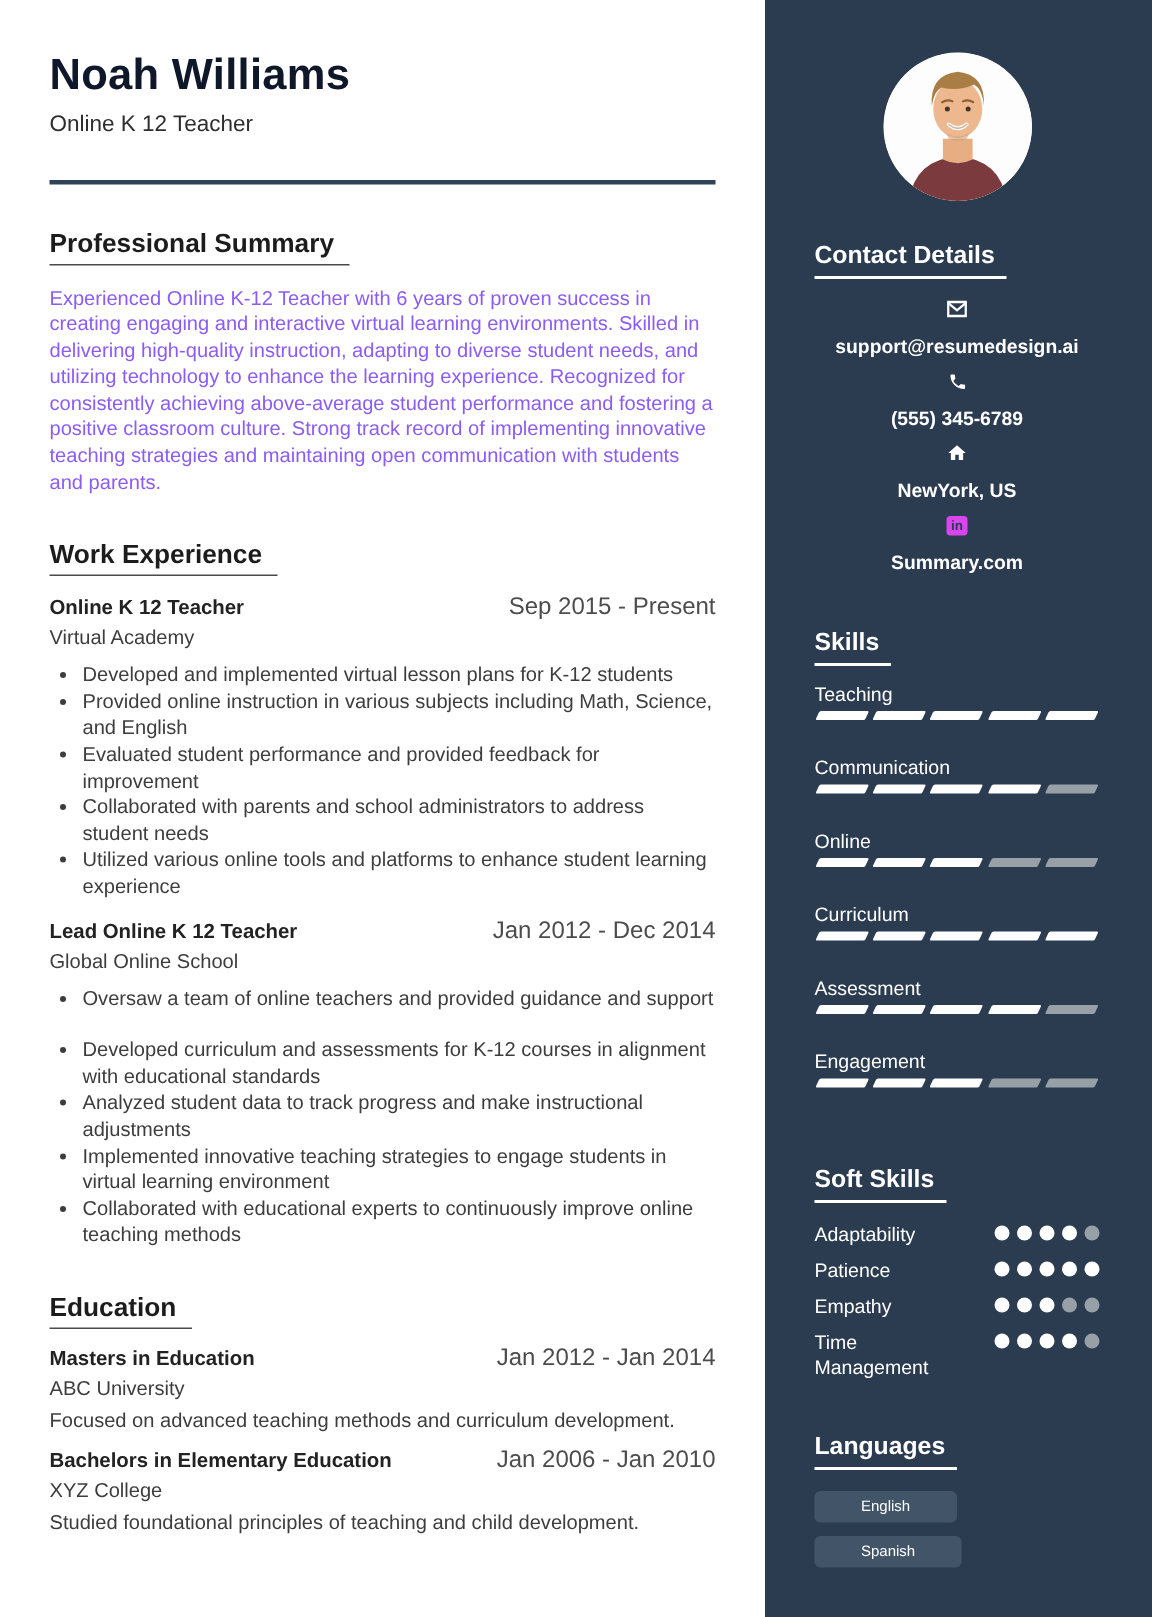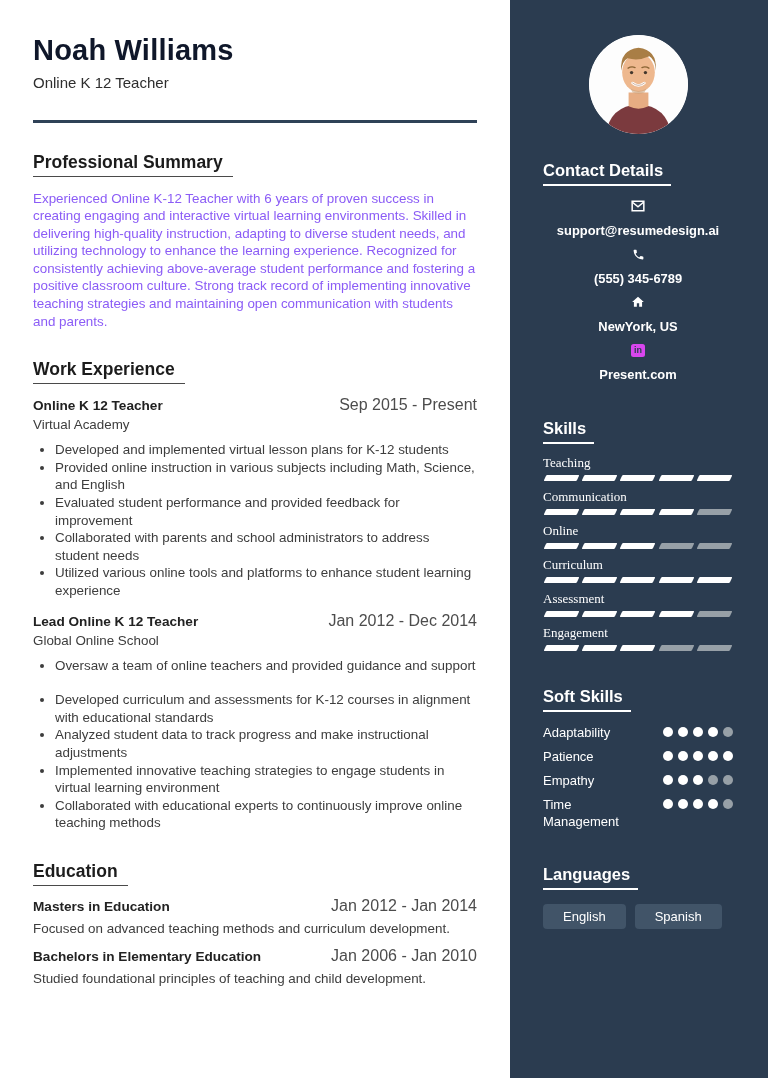--- a/index.html
+++ b/index.html
@@ -52,33 +52,33 @@
   }
   h2.side-sec.first{margin-top:27px;}
   .contact-list{margin-top:13px;}
   .contact-item{display:flex;align-items:center;gap:10px;margin-bottom:9px;font-size:12.9px;font-weight:bold;color:#ffffff;flex-direction:column;}
   .cicon{width:14px;height:14px;display:inline-flex;align-items:center;justify-content:center;flex-shrink:0;}
   .li-badge{
     width:16px;height:13px;background:#d946ef;border-radius:2.5px;color:var(--sidebar-bg);
     font-size:9px;font-weight:bold;display:flex;align-items:center;justify-content:center;line-height:1;
   }
   .skills-list{margin-top:11px;}
-  .skill{margin-bottom:8px;font-family:Liberation Serif, serif;}
+  .skill{margin-bottom:24px;}
   .skill-name{font-size:13px;color:#ffffff;margin-bottom:4px;}
   .bar{display:flex;gap:5px;padding:0 2px;}
   .seg{flex:1;height:6px;background:var(--unfilled);transform:skewX(-25deg);border-radius:1px;}
   .seg.on{background:var(--filled);}
   .soft-list{margin-top:12px;}
   .soft-row{display:flex;justify-content:space-between;align-items:flex-start;margin-bottom:7px;}
   .soft-name{font-size:13px;color:#ffffff;max-width:100px;line-height:17px;}
   .dots{display:flex;gap:5px;padding-top:3px;}
   .dot{width:10px;height:10px;border-radius:50%;background:var(--unfilled);}
   .dot.on{background:var(--filled);}
   .pill-row{margin-top:14px;display:flex;gap:9px;flex-wrap:wrap;}
-  .pill{background:var(--pill-bg);color:#ffffff;font-size:13px;padding:5px 20px;border-radius:4px;}
+  .pill{background:var(--pill-bg);color:#ffffff;font-size:10px;padding:5px 31px;border-radius:4px;}
 </style>
 </head>
 <body>
 
 <div class="page" data-name="resume-page">
 
   <div class="main" data-name="main-column">
     <div class="name" data-name="person-name">Noah Williams</div>
     <div class="subtitle" data-name="person-job-title">Online K 12 Teacher</div>
     <div class="divider" data-name="header-divider"></div>
@@ -123,28 +123,30 @@
     </div>
 
     <div data-name="education-section">
       <h2 class="sec" data-name="education-heading">Education</h2>
 
       <div class="edu" data-name="education-entry-1">
         <div class="row-head" data-name="education-header">
           <span class="degree" data-name="degree-name">Masters in Education</span>
           <span class="dates" data-name="education-dates">Jan 2012 - Jan 2014</span>
         </div>
+        <div class="school" data-name="school-name">ABC University</div>
         <p class="edu-desc" data-name="education-description">Focused on advanced teaching methods and curriculum development.</p>
       </div>
 
       <div class="edu" data-name="education-entry-2">
         <div class="row-head" data-name="education-header">
           <span class="degree" data-name="degree-name">Bachelors in Elementary Education</span>
           <span class="dates" data-name="education-dates">Jan 2006 - Jan 2010</span>
         </div>
+        <div class="school" data-name="school-name">XYZ College</div>
         <p class="edu-desc" data-name="education-description">Studied foundational principles of teaching and child development.</p>
       </div>
     </div>
   </div>
 
   <div class="sidebar" data-name="sidebar">
 
     <div class="photo-wrap" data-name="profile-photo">
       <svg viewBox="0 0 100 100" width="99" height="99" data-name="avatar-illustration">
         <circle cx="50" cy="50" r="50" fill="#fdfdfd"></circle>
@@ -187,21 +189,21 @@
             <svg viewBox="0 0 24 24" width="14" height="14">
                 <path d="M10 20v-6h4v6h5v-8h3L12 3 2 12h3v8z" fill="#fff"></path>
               </svg>
           </span>
           <span data-name="contact-text">NewYork, US</span>
         </div>
         <div class="contact-item" data-name="contact-item-linkedin">
           <span class="cicon" data-name="linkedin-icon">
             <span class="li-badge">in</span>
           </span>
-          <span data-name="contact-text">Present.com</span>
+          <span data-name="contact-text">Summary.com</span>
         </div>
       </div>
     </div>
 
     <div data-name="skills-section">
       <h2 class="side-sec" data-name="skills-heading">Skills</h2>
       <div class="skills-list" data-name="skills-list">
           <div class="skill" data-name="skill-item">
             <div class="skill-name" data-name="skill-name">Teaching</div>
             <div class="bar" data-name="skill-level-bar">

